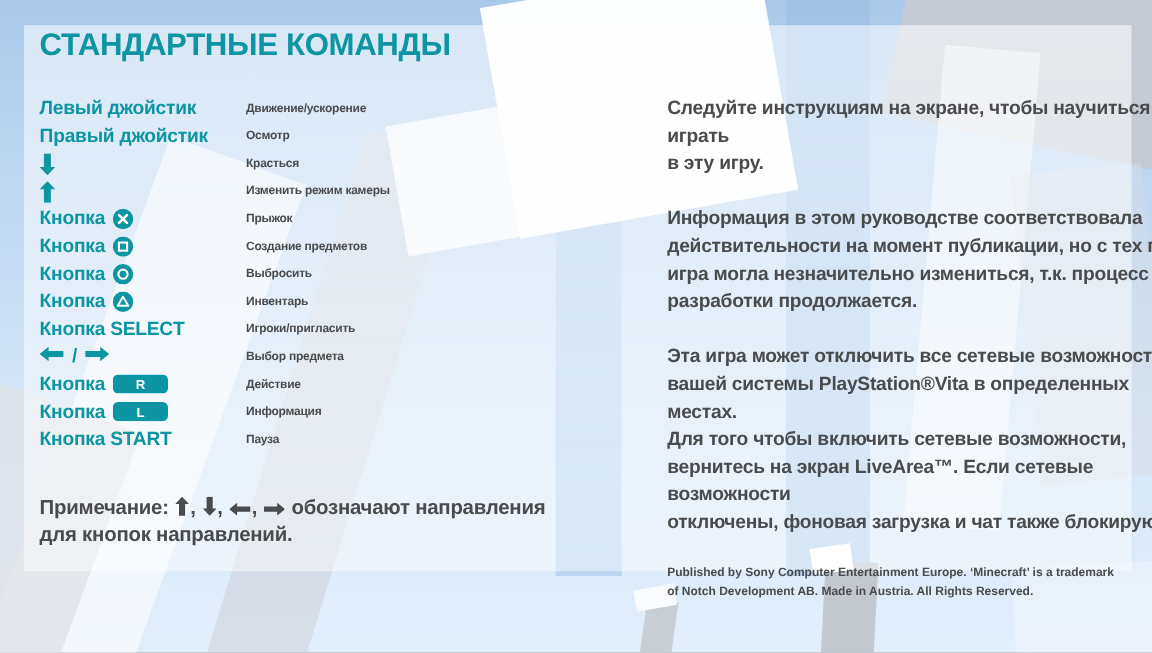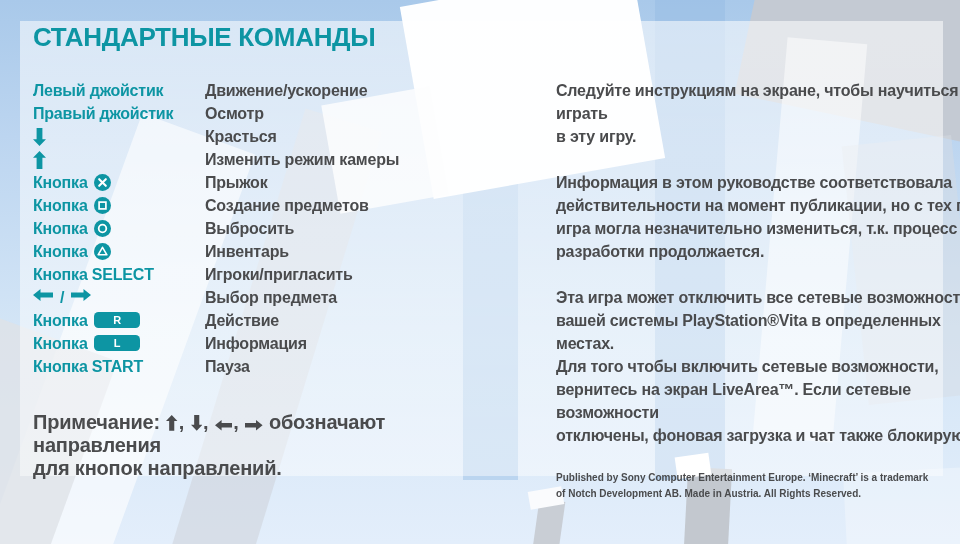--- a/index.html
+++ b/index.html
@@ -7,24 +7,24 @@
          font-family:"Liberation Sans",sans-serif;font-weight:bold;
          background:linear-gradient(180deg,#a9c9ea 0%,#bcd5f0 25%,#d3e5f6 60%,#e3eefb 100%);padding-left:12px;}
   .shape{position:absolute;}
   .panel{position:absolute;left:20px;top:21px;width:923px;height:455px;
          background:linear-gradient(180deg,rgba(255,255,255,0.55),rgba(255,255,255,0.44));z-index:5;}
   .content{position:absolute;inset:0;z-index:10;}
   .page-title{position:absolute;left:33px;top:22px;font-size:26px;letter-spacing:-0.3px;color:var(--teal);}
   .controls{position:absolute;left:33px;top:79px;width:440px;}
   .ctl-row{display:flex;align-items:center;height:23px;}
   .ctl-label{width:172px;display:flex;gap:6px;color:var(--teal);font-size:16px;letter-spacing:-0.2px;white-space:nowrap;}
-  .ctl-cmd{color:var(--gray);font-size:16px;letter-spacing:-0.2px;white-space:nowrap;}
+  .ctl-cmd{color:var(--gray);font-size:10px;letter-spacing:-0.2px;white-space:nowrap;}
   .ctl-label svg{flex:0 0 auto;display:block;}
   .slash{color:var(--teal);font-size:16px;margin:0 1px;}
-  .note{position:absolute;left:33px;top:411px;width:450px;color:var(--gray);font-size:20px;line-height:23px;letter-spacing:-0.2px;}
+  .note{position:absolute;left:33px;top:411px;width:450px;color:var(--gray);font-size:17px;line-height:23px;letter-spacing:-0.2px;}
   .note svg{vertical-align:-2px;margin:0 1px;}
   .right-col{position:absolute;left:508px;top:79px;width:440px;color:var(--gray);margin-left:48px;}
   .para{font-size:16px;line-height:23px;letter-spacing:-0.2px;white-space:pre-line;margin:0 0 23px 0;}
   .footer-note{font-size:10px;line-height:16px;letter-spacing:0;white-space:pre-line;margin-top:21px;}
 </style>
 </head>
 <body>
 
 <div class="stage">
 

